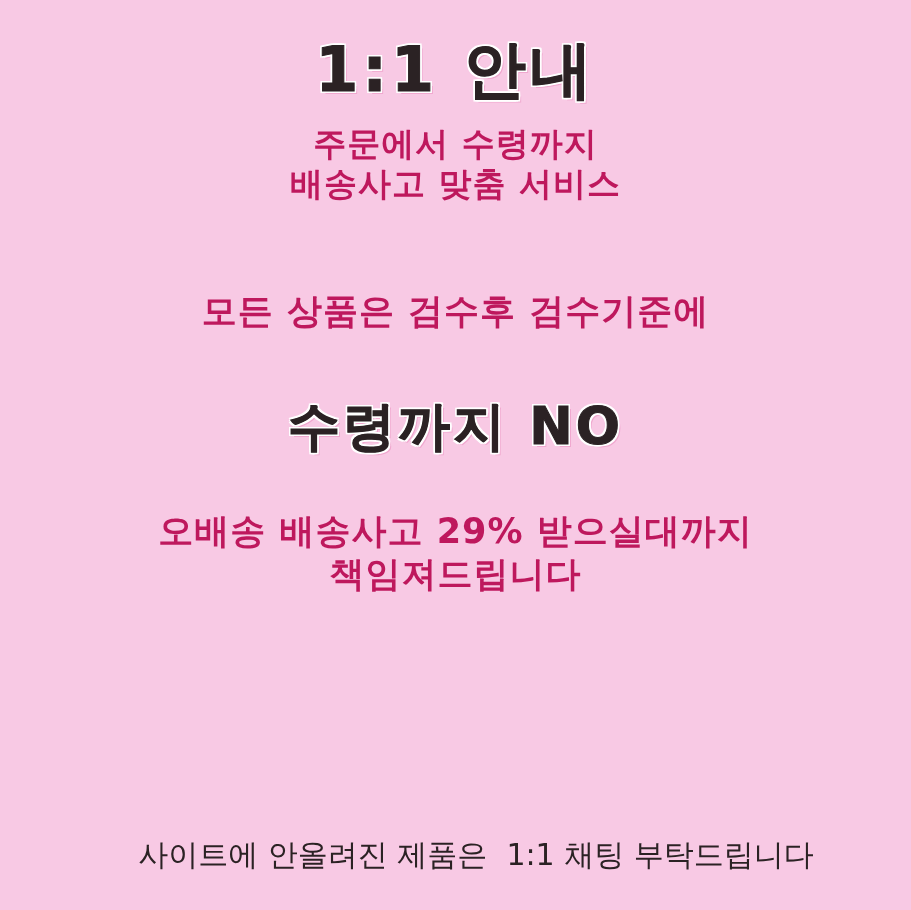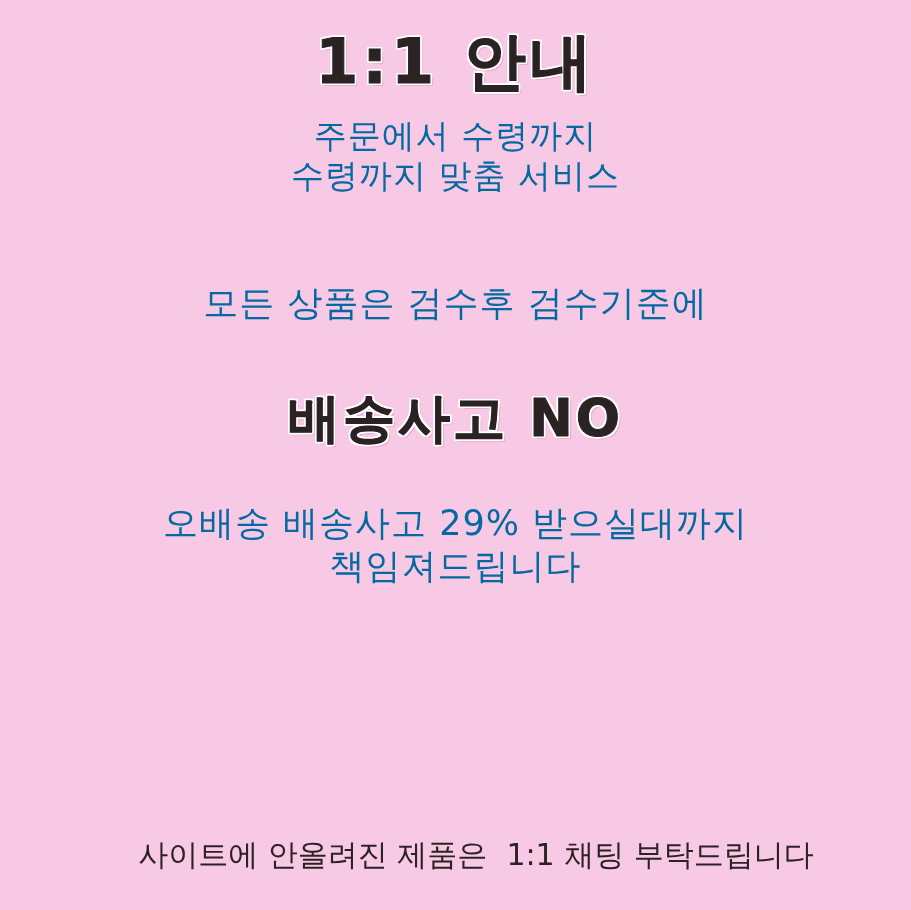--- a/index.html
+++ b/index.html
@@ -15,21 +15,21 @@
   }
   #poster {
     position: relative;
     width: 911px;
     height: 910px;
     background: #f8c9e4;
     display: flex;
     flex-direction: column;
     align-items: center;
     box-sizing: border-box;
-    padding-top: 24px;
+    padding-top: 32px;
   }
   .line {
     text-align: center;
     color: #231f20;
     white-space: pre;
     line-height: 1.22;
   }
   
   .heading {
     font-size: 62px;
@@ -60,22 +60,22 @@
        0 2px 0 #ffffff,
        0 -2px 0 #ffffff,
        2px 2px 0 #ffffff,
       -2px 2px 0 #ffffff,
        2px -2px 0 #ffffff,
       -2px -2px 0 #ffffff,
        3px 3px 0 #f0a8cf;
   }
   .body-text {
     font-size: 33px;
-    font-weight: 400;
-    color: #0369a1;
+    font-weight: 700;
+    color: #be185d;
     letter-spacing: 1px;
   }
   .body-text.big {
     font-size: 35px;
   }
   .footer-text {
     font-size: 30px;
     font-weight: 400;
     color: #2b2224;
     letter-spacing: 0px;
@@ -99,36 +99,36 @@
 <div id="poster">
 
   <div class="block">
     <div class="line heading">1:1 안내</div>
   </div>
 
   <div class="gap-sm"></div>
 
   <div class="block">
     <div class="line body-text">주문에서 수령까지</div>
-    <div class="line body-text">수령까지 맞춤 서비스</div>
+    <div class="line body-text">배송사고 맞춤 서비스</div>
   </div>
 
   <div class="gap-md"></div>
 
 
   <div class="gap-lg"></div>
 
   <div class="block">
     <div class="line body-text big">모든 상품은 검수후 검수기준에</div>
   </div>
 
   <div class="gap-xl"></div>
 
   <div class="block">
-    <div class="line subheading">배송사고 NO</div>
+    <div class="line subheading">수령까지 NO</div>
   </div>
 
   <div class="gap-lg"></div>
 
   <div class="block">
     <div class="line body-text big">오배송 배송사고 29% 받으실대까지</div>
     <div class="line body-text big">책임져드립니다</div>
   </div>
 
   <div class="spacer-flex"></div>

